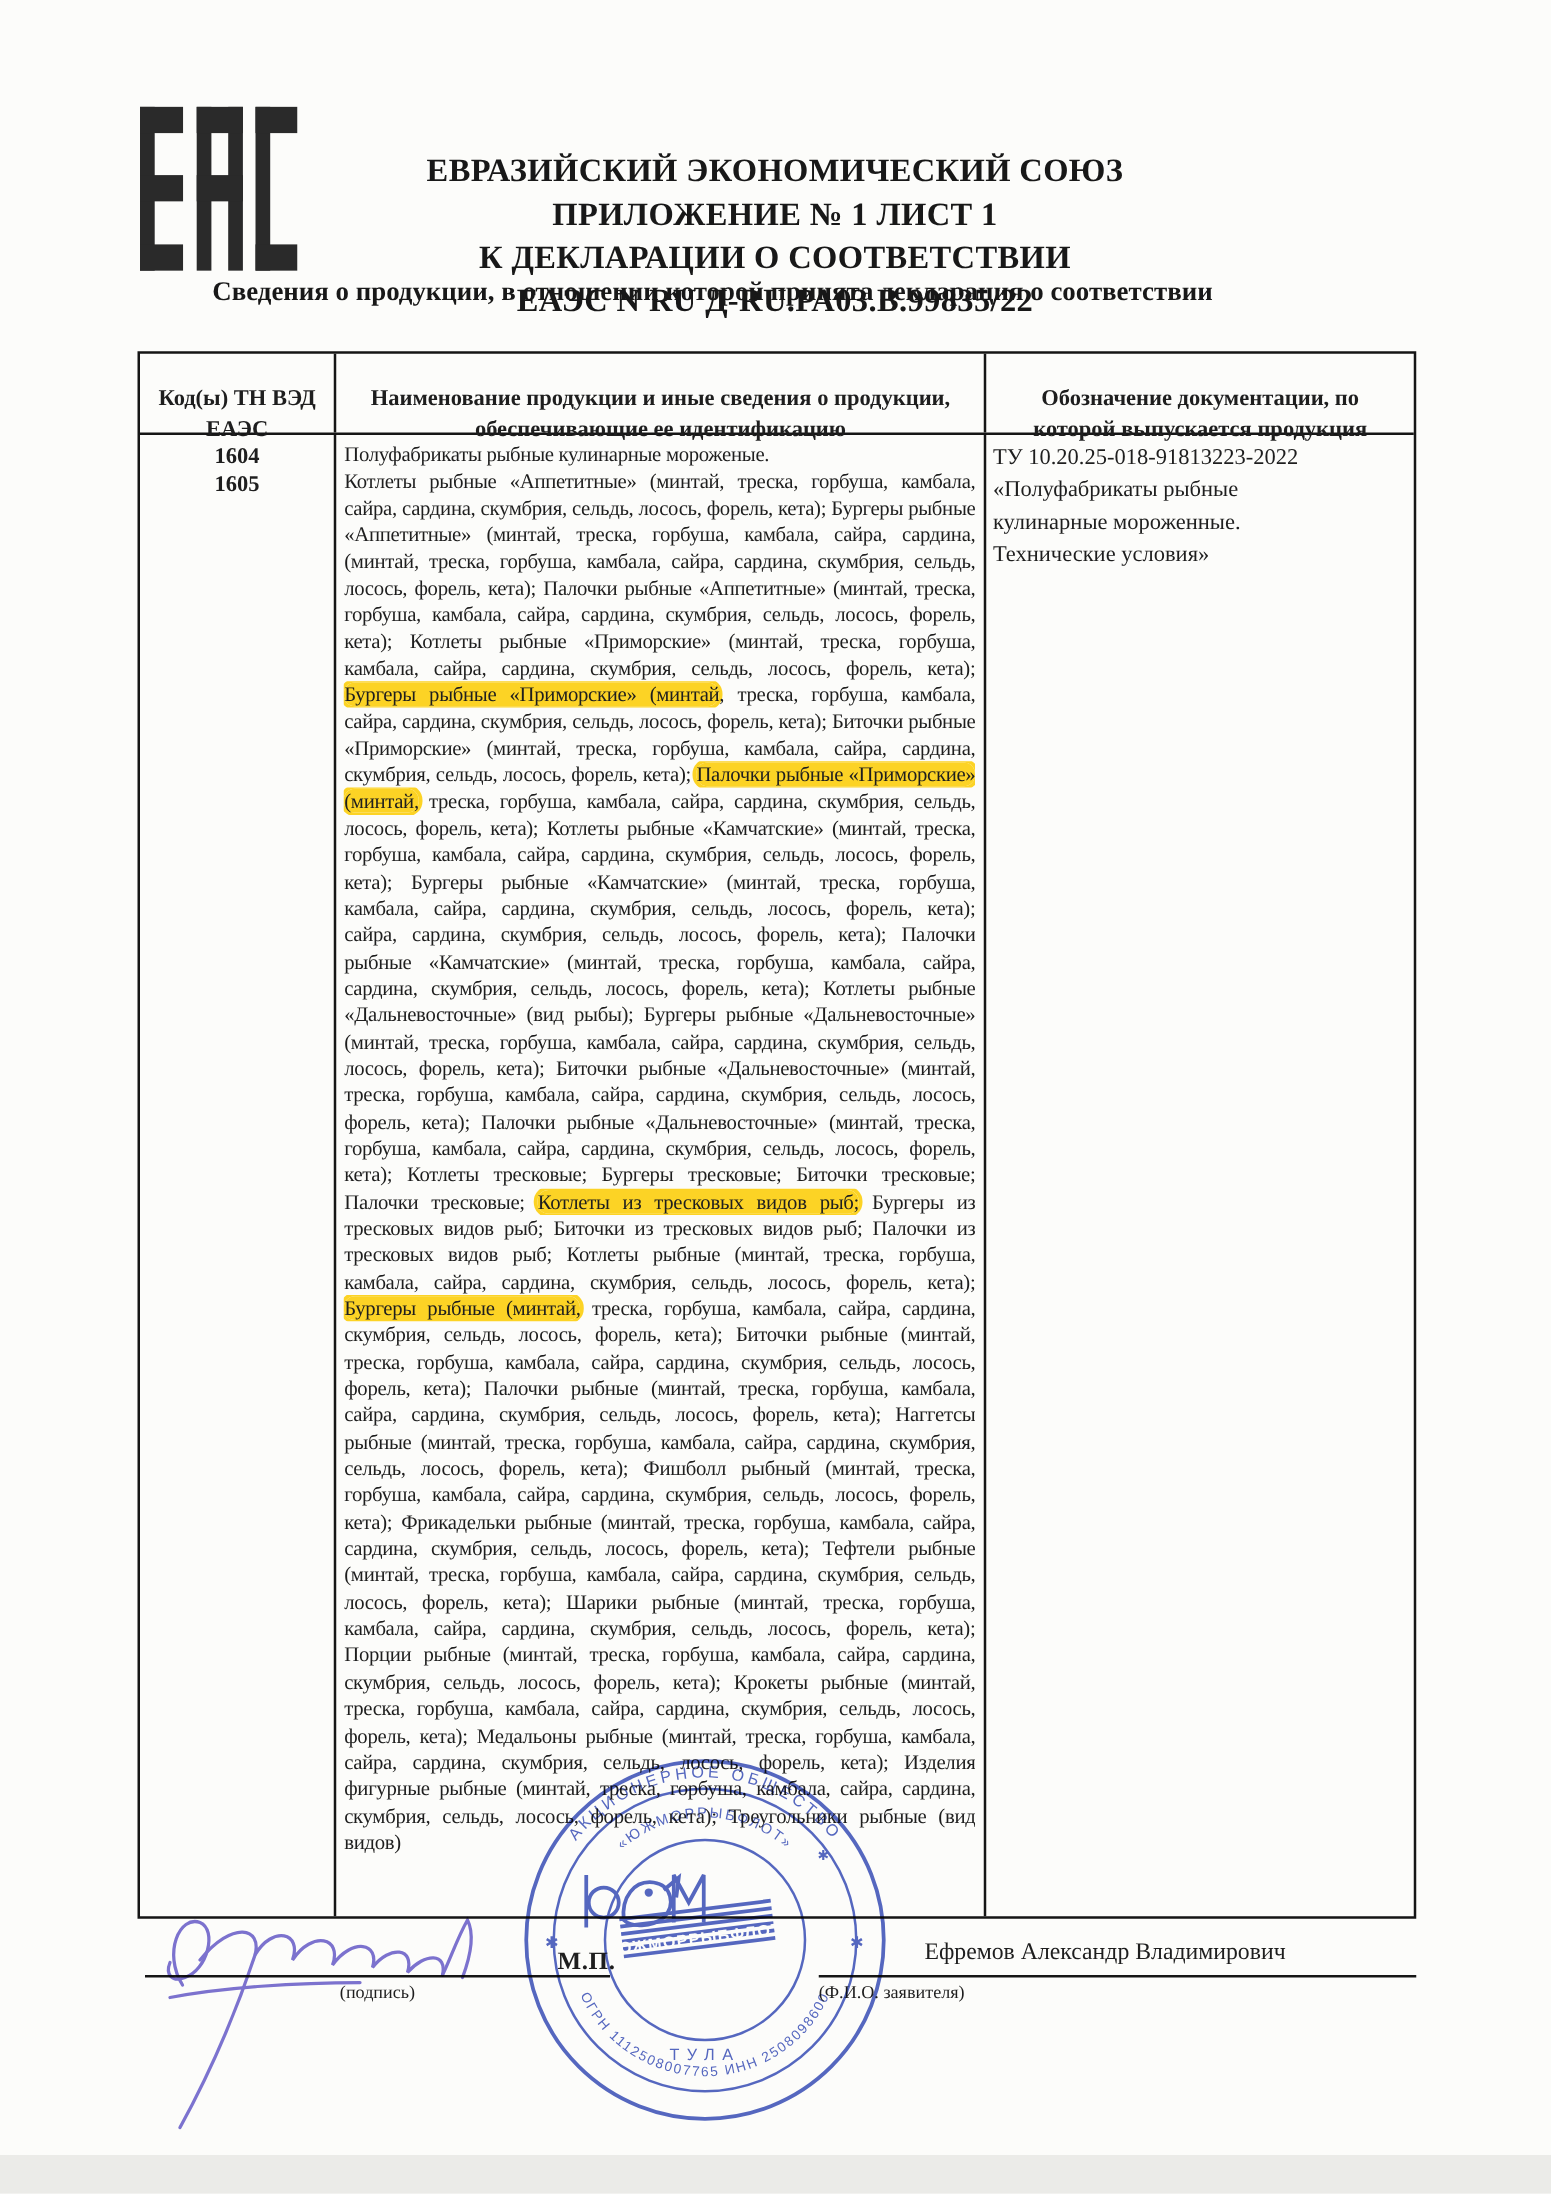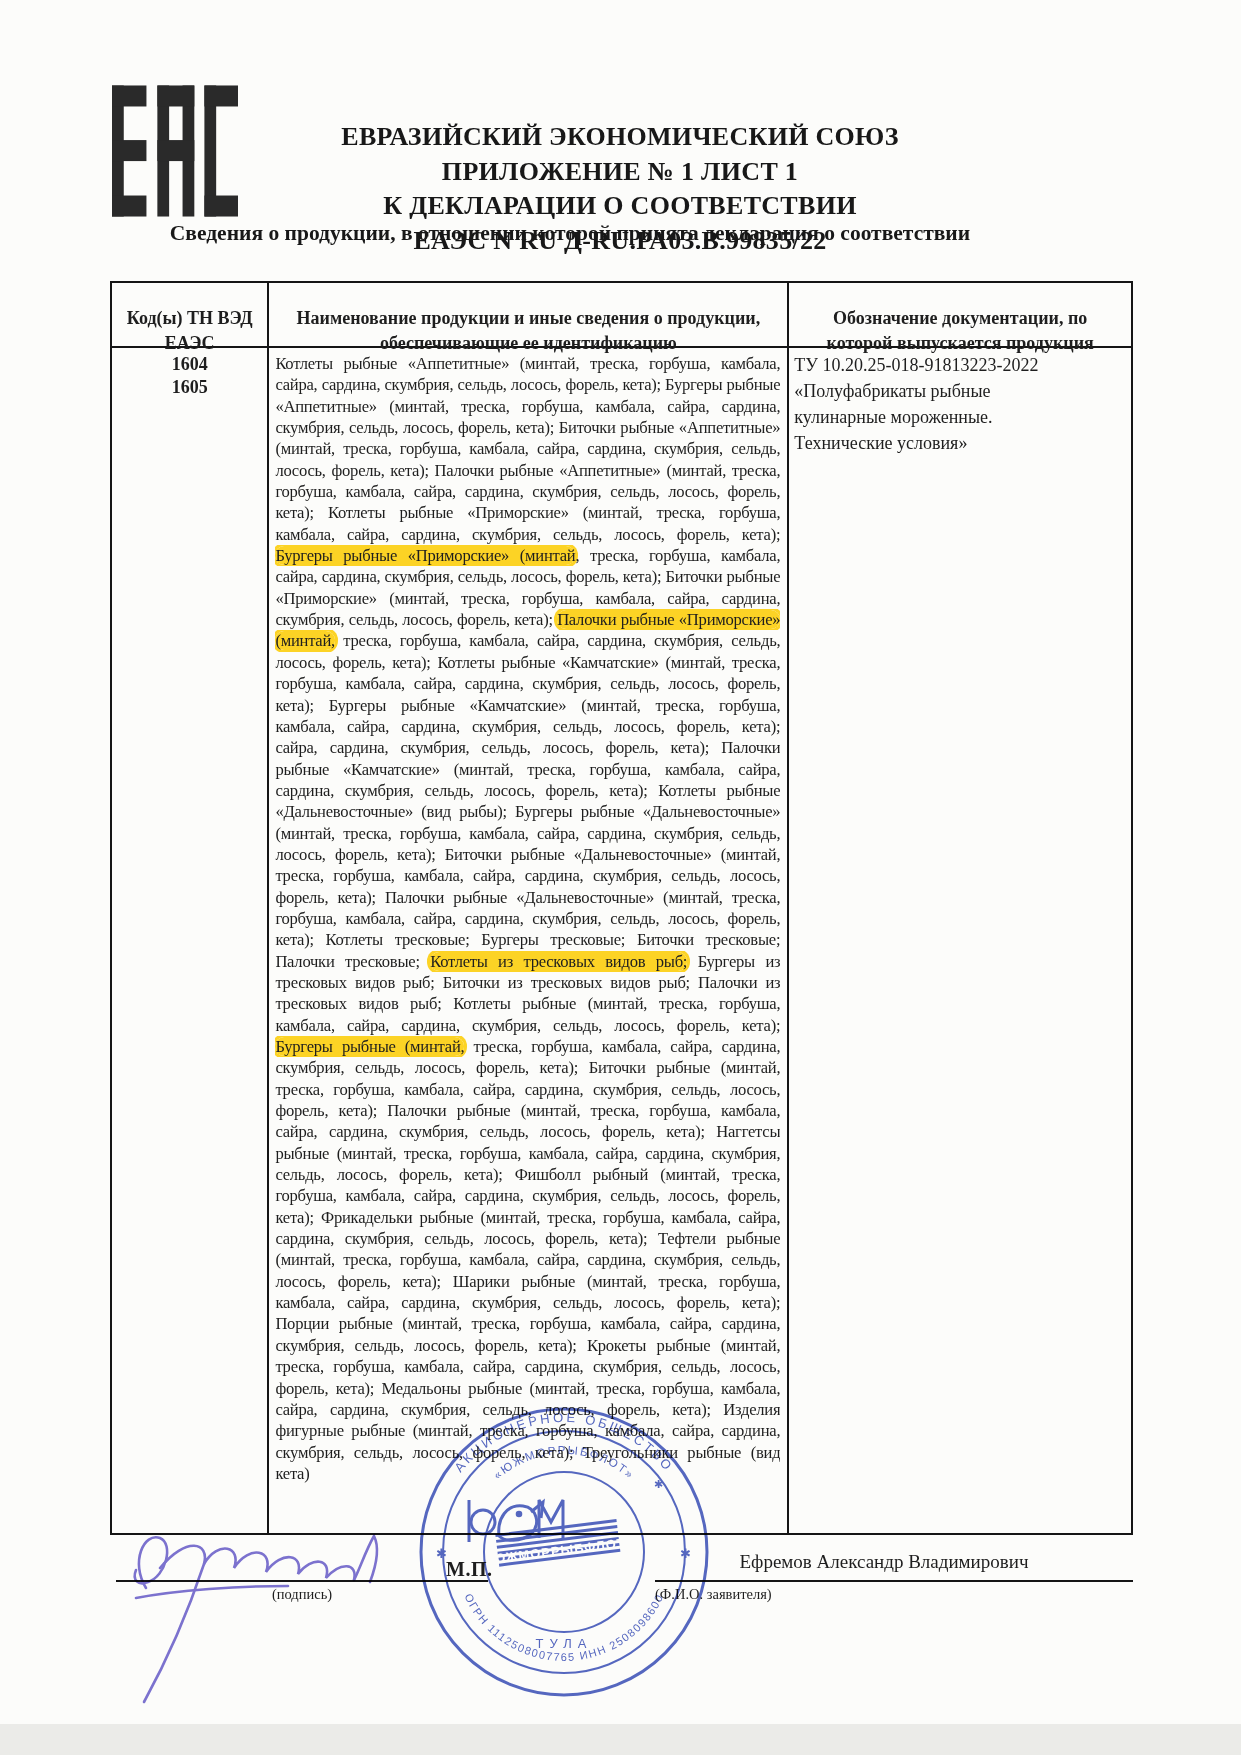--- a/index.html
+++ b/index.html
@@ -97,24 +97,24 @@
       <div>Обозначение документации, по</div>
       <div>которой выпускается продукция</div>
     </div>
   </div>
   <div class="trow tbody">
     <div class="c c1">
       <div>1604</div>
       <div>1605</div>
     </div>
     <div class="c c2" id="product-cell">
+        <div class="tline nojust"><span>Полуфабрикаты рыбные кулинарные мороженые.</span></div>
         <div class="tline"><span>Котлеты рыбные «Аппетитные» (минтай, треска, горбуша, камбала,</span></div>
         <div class="tline"><span>сайра, сардина, скумбрия, сельдь, лосось, форель, кета); Бургеры рыбные</span></div>
         <div class="tline"><span>«Аппетитные» (минтай, треска, горбуша, камбала, сайра, сардина,</span></div>
-        <div class="tline"><span>скумбрия, сельдь, лосось, форель, кета); Биточки рыбные «Аппетитные»</span></div>
         <div class="tline"><span>(минтай, треска, горбуша, камбала, сайра, сардина, скумбрия, сельдь,</span></div>
         <div class="tline"><span>лосось, форель, кета); Палочки рыбные «Аппетитные» (минтай, треска,</span></div>
         <div class="tline"><span>горбуша, камбала, сайра, сардина, скумбрия, сельдь, лосось, форель,</span></div>
         <div class="tline"><span>кета); Котлеты рыбные «Приморские» (минтай, треска, горбуша,</span></div>
         <div class="tline"><span>камбала, сайра, сардина, скумбрия, сельдь, лосось, форель, кета);</span></div>
         <div class="tline"><span class="hl">Бургеры рыбные «Приморские» (минтай</span><span>, треска, горбуша, камбала,</span></div>
         <div class="tline"><span>сайра, сардина, скумбрия, сельдь, лосось, форель, кета); Биточки рыбные</span></div>
         <div class="tline"><span>«Приморские» (минтай, треска, горбуша, камбала, сайра, сардина,</span></div>
         <div class="tline"><span>скумбрия, сельдь, лосось, форель, кета); </span><span class="hl">Палочки рыбные «Приморские»</span></div>
         <div class="tline"><span class="hl">(минтай,</span><span> треска, горбуша, камбала, сайра, сардина, скумбрия, сельдь,</span></div>
@@ -149,21 +149,21 @@
         <div class="tline"><span>(минтай, треска, горбуша, камбала, сайра, сардина, скумбрия, сельдь,</span></div>
         <div class="tline"><span>лосось, форель, кета); Шарики рыбные (минтай, треска, горбуша,</span></div>
         <div class="tline"><span>камбала, сайра, сардина, скумбрия, сельдь, лосось, форель, кета);</span></div>
         <div class="tline"><span>Порции рыбные (минтай, треска, горбуша, камбала, сайра, сардина,</span></div>
         <div class="tline"><span>скумбрия, сельдь, лосось, форель, кета); Крокеты рыбные (минтай,</span></div>
         <div class="tline"><span>треска, горбуша, камбала, сайра, сардина, скумбрия, сельдь, лосось,</span></div>
         <div class="tline"><span>форель, кета); Медальоны рыбные (минтай, треска, горбуша, камбала,</span></div>
         <div class="tline"><span>сайра, сардина, скумбрия, сельдь, лосось, форель, кета); Изделия</span></div>
         <div class="tline"><span>фигурные рыбные (минтай, треска, горбуша, камбала, сайра, сардина,</span></div>
         <div class="tline"><span>скумбрия, сельдь, лосось, форель, кета); Треугольники рыбные (вид</span></div>
-        <div class="tline nojust"><span>кета)</span></div>
+        <div class="tline nojust"><span>видов)</span></div>
       </div>
     <div class="c c3">
       <div>ТУ 10.20.25-018-91813223-2022</div>
       <div>«Полуфабрикаты рыбные</div>
       <div>кулинарные мороженные.</div>
       <div>Технические условия»</div>
     </div>
   </div>
 </div>
 

